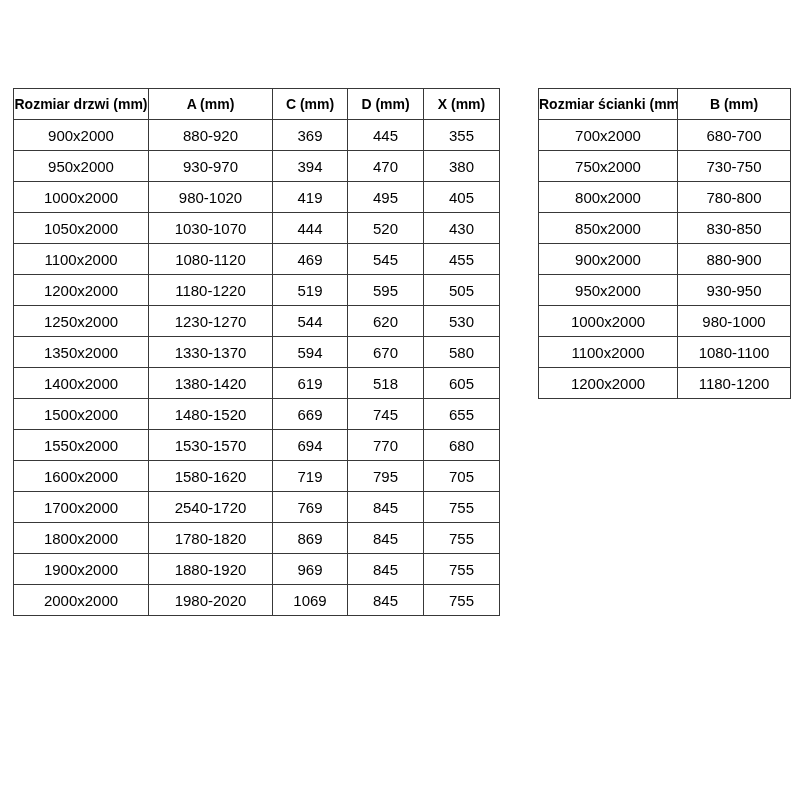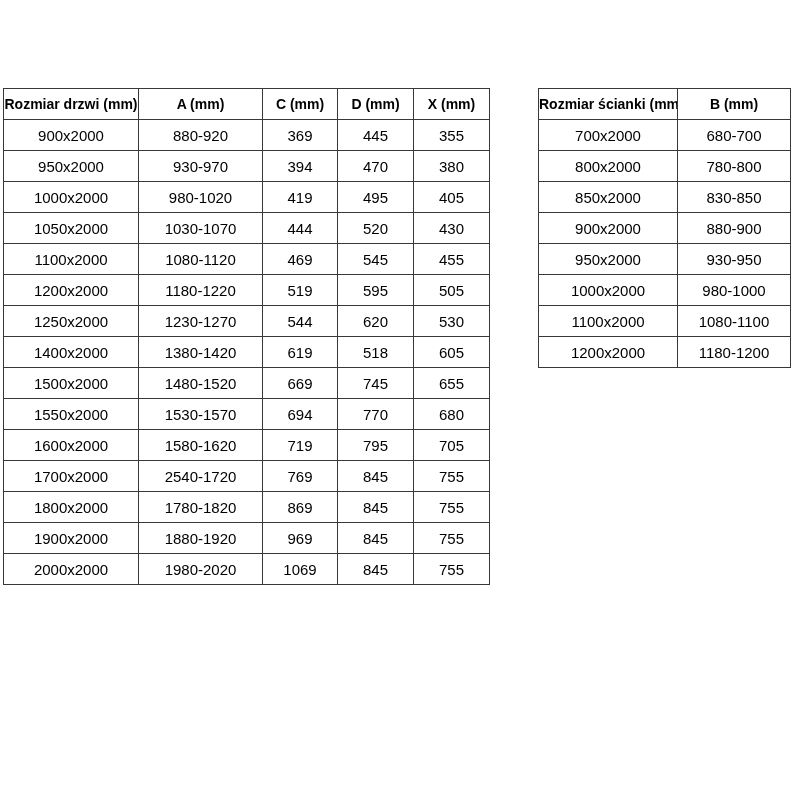--- a/index.html
+++ b/index.html
@@ -35,21 +35,21 @@
   th {
     font-weight: bold;
     font-size: 14px;
   }
   td {
     font-weight: normal;
     font-size: 15px;
   }
   #doors-table {
     position: absolute;
-    left: 3px;
+    left: 13px;
     top: 88px;
     width: 486px;
   }
   #doors-table col:nth-child(1) { width: 135px; }
   #doors-table col:nth-child(2) { width: 124px; }
   #doors-table col:nth-child(3) { width: 75px; }
   #doors-table col:nth-child(4) { width: 76px; }
   #doors-table col:nth-child(5) { width: 76px; }
   #walls-table {
     position: absolute;
@@ -126,20 +126,27 @@
           <td>505</td>
         </tr>
         <tr>
           <td>1250x2000</td>
           <td>1230-1270</td>
           <td>544</td>
           <td>620</td>
           <td>530</td>
         </tr>
         <tr>
+          <td>1350x2000</td>
+          <td>1330-1370</td>
+          <td>594</td>
+          <td>670</td>
+          <td>580</td>
+        </tr>
+        <tr>
           <td>1400x2000</td>
           <td>1380-1420</td>
           <td>619</td>
           <td>518</td>
           <td>605</td>
         </tr>
         <tr>
           <td>1500x2000</td>
           <td>1480-1520</td>
           <td>669</td>
@@ -201,20 +208,24 @@
           <th>Rozmiar ścianki (mm)</th>
           <th>B (mm)</th>
         </tr>
     </thead>
     <tbody>
         <tr>
           <td>700x2000</td>
           <td>680-700</td>
         </tr>
         <tr>
+          <td>750x2000</td>
+          <td>730-750</td>
+        </tr>
+        <tr>
           <td>800x2000</td>
           <td>780-800</td>
         </tr>
         <tr>
           <td>850x2000</td>
           <td>830-850</td>
         </tr>
         <tr>
           <td>900x2000</td>
           <td>880-900</td>

